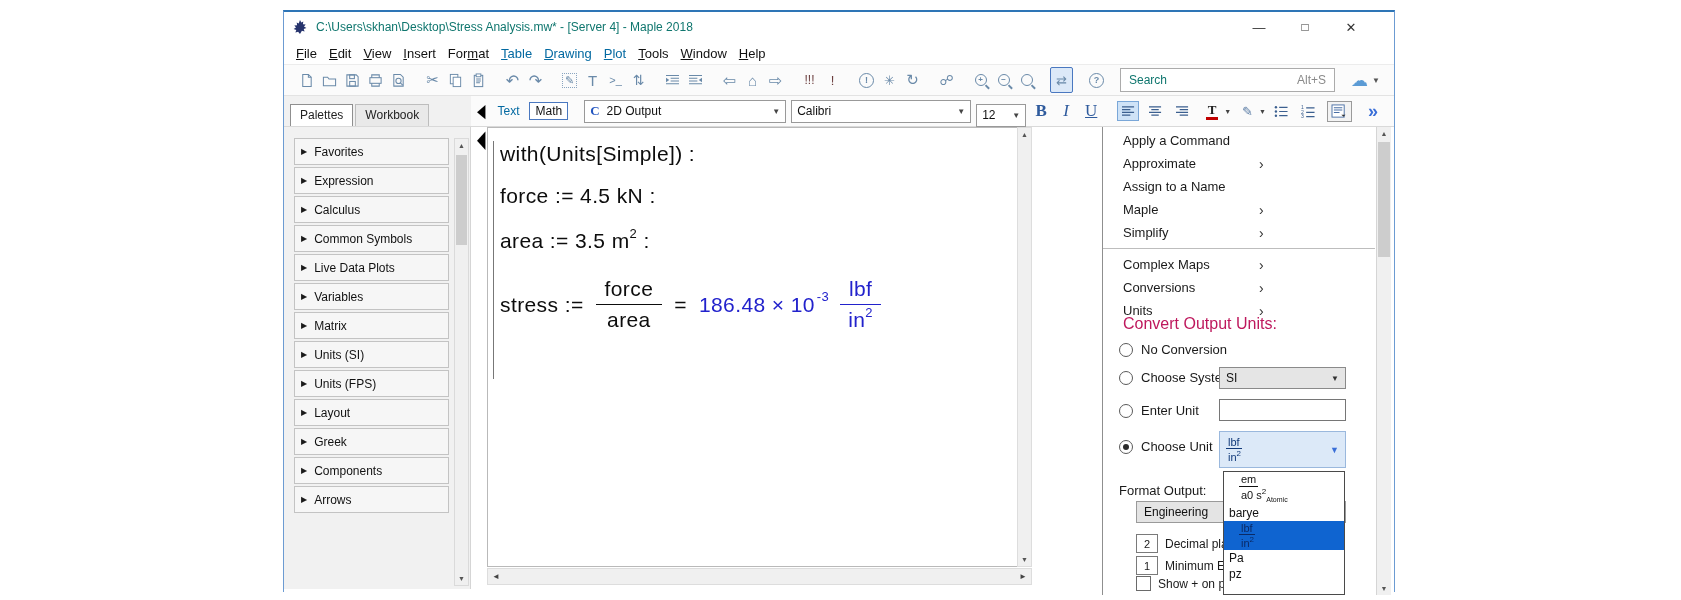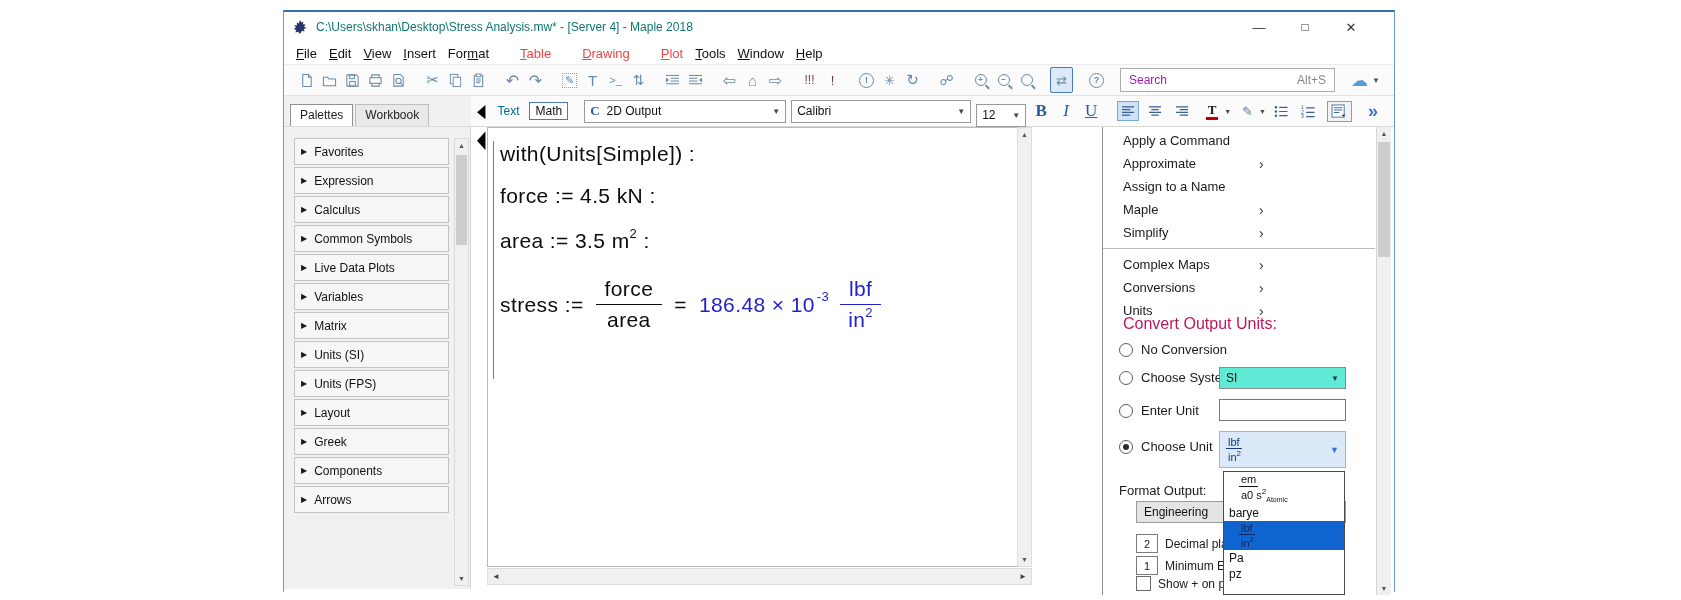--- a/index.html
+++ b/index.html
@@ -9,38 +9,38 @@
   
   .titlebar{height:30px;display:flex;align-items:center;padding-left:8px;background:#fff;position:relative;}
   .titlebar .title{font-size:12px;color:#0f766e;margin-left:8px;}
   .win-controls{position:absolute;right:20px;top:0;height:30px;display:flex;}
   .win-btn{width:46px;height:30px;display:flex;align-items:center;justify-content:center;
     font-size:13px;color:#333;cursor:default;}
   .maximize-glyph{font-size:12px;}
   
   .menubar{height:22px;display:flex;align-items:center;padding-left:6px;border-bottom:1px solid #ececec;background:#fff;}
   .menu-item{font-size:13px;color:#111;padding:2px 6px;}
-  .menu-item.disabled{color:#ef4444;margin-left:19px;}
+  .menu-item.disabled{color:#0369a1;}
   
   .toolbar{height:30px;display:flex;align-items:center;background:#fbfbfb;border-bottom:1px solid #e3e3e3;padding-left:12px;}
   .tb-group{display:flex;align-items:center;gap:2px;margin-right:13px;}
   .tbi{min-width:21px;height:24px;display:inline-flex;align-items:center;justify-content:center;
     font-size:15px;color:#6a8aa9;}
   .tbi svg{display:block;}
   .tbi.circ span{width:13px;height:13px;border:1.3px solid #6a8aa9;border-radius:50%;
     display:flex;align-items:center;justify-content:center;font-size:9px;color:#6a8aa9;font-weight:bold;}
   .tbi.active-box{border:1px solid #4a78c0;background:#dce9f8;border-radius:2px;}
   .mag{position:relative;width:10px;height:10px;border:1.4px solid #6a8aa9;border-radius:50%;
     font-size:8px;line-height:9px;text-align:center;color:#6a8aa9;font-weight:bold;display:block;}
   .mag::after{content:"";position:absolute;width:5px;height:1.5px;background:#6a8aa9;
     transform:rotate(45deg);right:-4px;bottom:-2px;}
   .dotbox{border:1px dotted #8aa5c0;padding:0 2px;font-size:11px;}
   .search{width:225px;height:22px;border:1px solid #ababab;background:#fff;display:flex;
     align-items:center;padding:0 8px;font-size:12px;margin-left:auto;}
-  .search .ph{color:#a21caf;}
+  .search .ph{color:#0f766e;}
   .search .sc{margin-left:auto;color:#8a8a8a;}
   .cloud{display:flex;align-items:center;margin:0 14px 0 16px;gap:4px;}
   .cloud .c{color:#5b9bd5;font-size:17px;}
   .cloud .v{color:#555;font-size:8px;}
   
   .secondrow{height:30px;display:flex;align-items:center;background:#fbfbfb;border-bottom:1px solid #d9d9d9;position:relative;}
   .pal-tabs{width:187px;padding-left:6px;display:flex;align-items:flex-end;height:100%;background:#f1f1f1;box-sizing:border-box;}
   .tab{font-size:12px;padding:3px 9px 4px;border:1px solid #bdbdbd;border-bottom:none;background:#e9e9e9;margin-right:2px;color:#222;}
   .tab.active{background:#fff;border-color:#8f8f8f;}
   .collapse-tri{color:#000;font-size:11px;transform:scaleY(1.7);margin:0 7px 0 6px;}
@@ -102,21 +102,21 @@
   .panel-divider{position:absolute;left:818px;top:0;width:1px;height:468px;background:#8f8f8f;}
   .cpanel{position:absolute;left:819px;top:0;width:272px;height:468px;background:#fff;overflow:hidden;}
   .cmd-list{padding-top:2px;}
   .cmd-row{height:23px;display:flex;align-items:center;padding-left:20px;font-size:13px;color:#1a1a1a;position:relative;}
   .cmd-arrow{position:absolute;left:156px;font-size:14px;color:#333;}
   .cmd-sep{height:1px;background:#bdbdbd;margin:4px 0;}
   .sec-title{position:absolute;left:20px;top:188px;font-size:16px;color:#be185d;}
   .radio-row{position:absolute;left:16px;display:flex;align-items:center;gap:8px;font-size:13px;color:#1a1a1a;}
   .radio{width:12px;height:12px;border:1px solid #5a5a5a;border-radius:50%;background:#fff;position:relative;}
   .radio.sel::after{content:"";position:absolute;left:3px;top:3px;width:6px;height:6px;border-radius:50%;background:#2b2b2b;}
-  .p-combo{position:absolute;left:116px;width:127px;height:22px;border:1px solid #8a8a8a;background:#5eead4;
+  .p-combo{position:absolute;left:116px;width:127px;height:22px;border:1px solid #8a8a8a;background:#e5e5e5;
     display:flex;align-items:center;font-size:12px;padding:0 6px;box-sizing:border-box;color:#111;}
   .p-combo .caret{margin-left:auto;font-size:8px;color:#333;}
   .p-input{position:absolute;left:116px;width:127px;height:22px;border:1px solid #767676;background:#fff;box-sizing:border-box;}
   .cu-combo{position:absolute;left:116px;top:304px;width:127px;height:37px;border:1px solid #9ab8dd;
     background:#dce9f8;display:flex;align-items:center;padding:0 6px;box-sizing:border-box;}
   .cu-combo .caret{margin-left:auto;font-size:9px;color:#3a6fd8;}
   .uf{display:inline-flex;flex-direction:column;align-items:flex-start;font-size:11px;line-height:1.15;color:#123a7a;}
   .uf .n{border-bottom:1px solid #123a7a;padding:0 2px;}
   .uf .d{padding:0 2px;}
   .uf sup{font-size:8px;} .uf sub{font-size:7px;}

